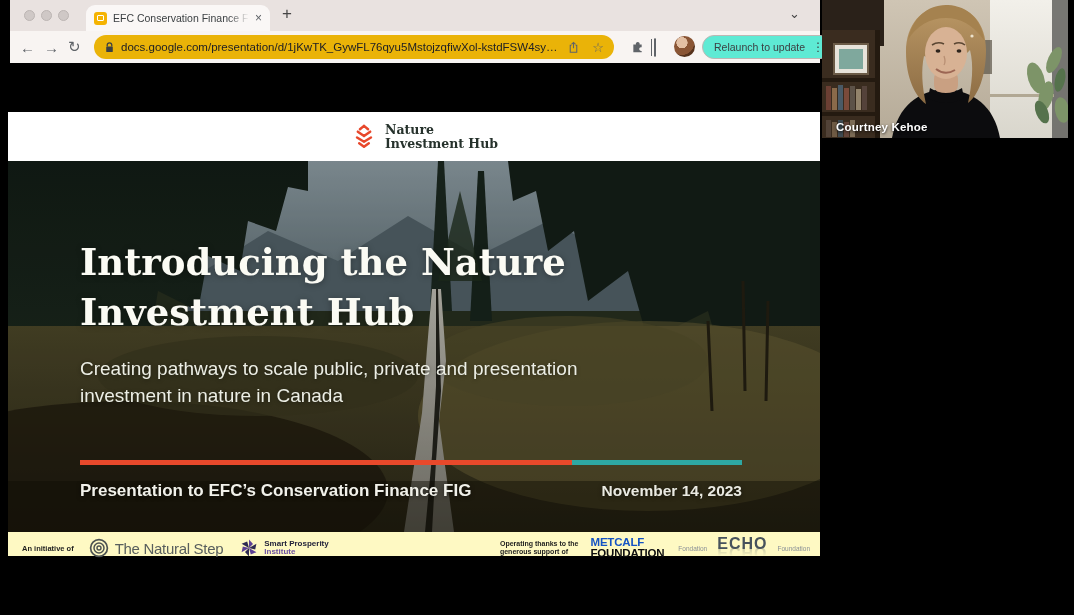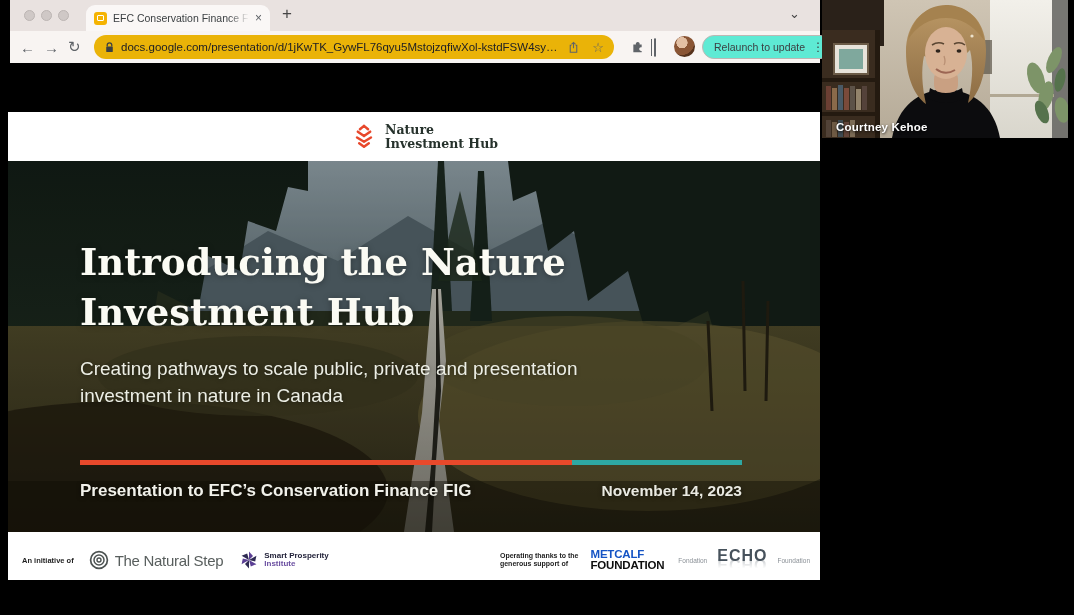--- a/index.html
+++ b/index.html
@@ -56,21 +56,21 @@
   .slide-sub { position:absolute; left:72px; top:194px; font-size:19px; line-height:27px;
                color:#eceee5; text-shadow:0 1px 4px rgba(0,0,0,.4); font-weight:400; }
   .divider { position:absolute; left:72px; top:299px; width:662px; height:5px; display:flex; }
   .divider .seg1 { width:492px; height:5px; }
   .divider .seg2 { width:170px; height:5px; }
   .deckfoot { position:absolute; left:72px; top:320px; width:662px; display:flex;
               justify-content:space-between; align-items:baseline; }
   .deckfoot .lbl { font-size:17px; font-weight:700; color:#f1f1ea; text-shadow:0 1px 4px rgba(0,0,0,.5); }
   .deckfoot .date { font-size:15.5px; font-weight:700; color:#eaeae2; text-shadow:0 1px 4px rgba(0,0,0,.5); }
 
-  .slide-footer { position:absolute; left:0; top:420px; width:812px; height:48px; background:#ffffff;
+  .slide-footer { position:absolute; left:0; top:420px; width:812px; height:24px; background:#fef9c3;
                   display:flex; align-items:center; padding:8px 10px 0 14px; }
   .init-label { font-size:7.5px; font-weight:700; color:#1e1e1e; margin-right:14px; }
   .tns { display:flex; align-items:center; gap:5px; margin-right:16px; }
   .tns-text { font-size:15px; color:#585e5d; letter-spacing:-0.3px; font-weight:400; }
   .spi { display:flex; align-items:center; gap:5px; }
   .spi-text { font-size:8px; font-weight:700; line-height:8.5px; }
   .spi-text .l1 { color:#23233a; }
   .spi-text .l2 { color:#6b4fa1; }
   .foot-spacer { flex:1; }
   .support { font-size:7px; font-weight:700; color:#1e1e1e; line-height:8.5px; margin-right:12px; }

